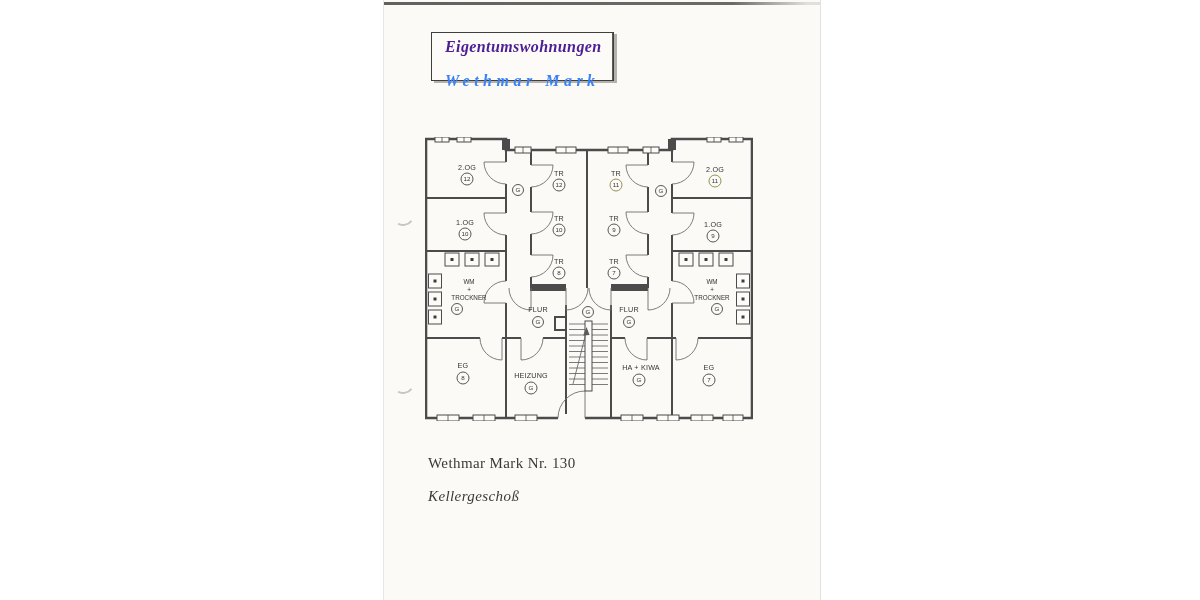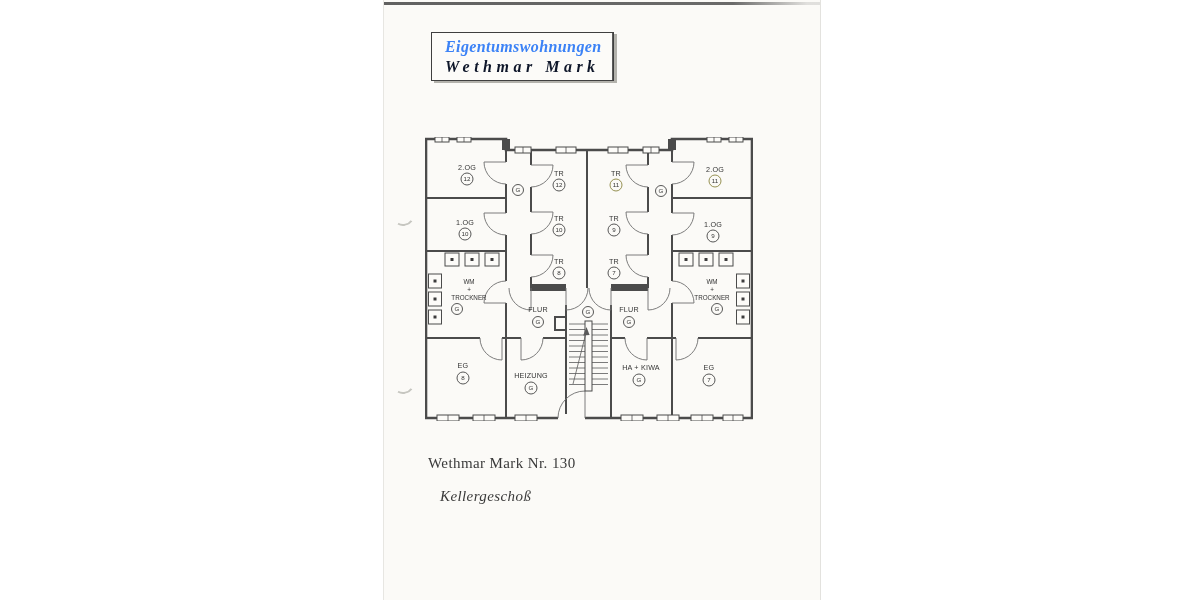--- a/index.html
+++ b/index.html
@@ -9,27 +9,27 @@
         border-left:1px solid #e7e6e2;border-right:1px solid #e3e2de;}
   .scan-top-line{position:absolute;left:0;top:2px;width:100%;height:3px;
         background:linear-gradient(to right, rgba(70,70,70,.85) 0%, rgba(70,70,70,.8) 80%, rgba(70,70,70,.15) 97%);}
   .hole{position:absolute;width:17px;height:15px;border:2px solid transparent;
         border-bottom-color:#c6c6c0;border-radius:50%;transform:rotate(-12deg);}
   .hole-1{left:9px;top:207px;}
   .hole-2{left:9px;top:375px;}
   .title-box{position:absolute;left:47px;top:32px;width:181px;height:47px;background:#fcfbf8;
         border:1.6px solid #3f3f3f;box-shadow:3px 2px 0 rgba(120,118,112,.55), inset -1px 0 0 #5a5a5a;}
   .title-line1{margin:5px 0 0 13px;font-size:16px;font-weight:bold;font-style:italic;
-        letter-spacing:.4px;color:#3b82f6;}
-  .title-line2{margin:2px 0 0 13px;font-size:16px;font-weight:bold;font-style:italic;
-        letter-spacing:4.5px;color:#0f172a;}
+        letter-spacing:.4px;color:#4c1d95;}
+  .title-line2{margin:16px 0 0 13px;font-size:16px;font-weight:bold;font-style:italic;
+        letter-spacing:4.5px;color:#3b82f6;}
   .plan-wrap{position:absolute;left:41px;top:137px;width:328px;height:284px;}
   .footer-line1{position:absolute;left:44px;top:455px;font-size:15px;
         color:#3a3a3a;letter-spacing:.4px;}
-  .footer-line2{position:absolute;left:56px;top:488px;font-size:15px;font-style:italic;
+  .footer-line2{position:absolute;left:44px;top:488px;font-size:15px;font-style:italic;
         color:#3a3a3a;letter-spacing:.4px;}
   svg .wall{stroke:#4b4b4b;stroke-width:2;fill:none;}
   svg .wallthick{stroke:#4b4b4b;stroke-width:2.6;fill:none;}
   svg .solid{fill:#4b4b4b;stroke:none;}
   svg .erase{fill:#fbfaf7;stroke:none;}
   svg .door{stroke:#6e6e6e;stroke-width:.9;fill:none;}
   svg .win{fill:#fcfbf8;stroke:#4b4b4b;stroke-width:1;}
   svg .wintick{stroke:#4b4b4b;stroke-width:.8;}
   svg .wash{fill:#fcfbf8;stroke:#4b4b4b;stroke-width:1;}
   svg .washdot{fill:#3c3c3c;}

